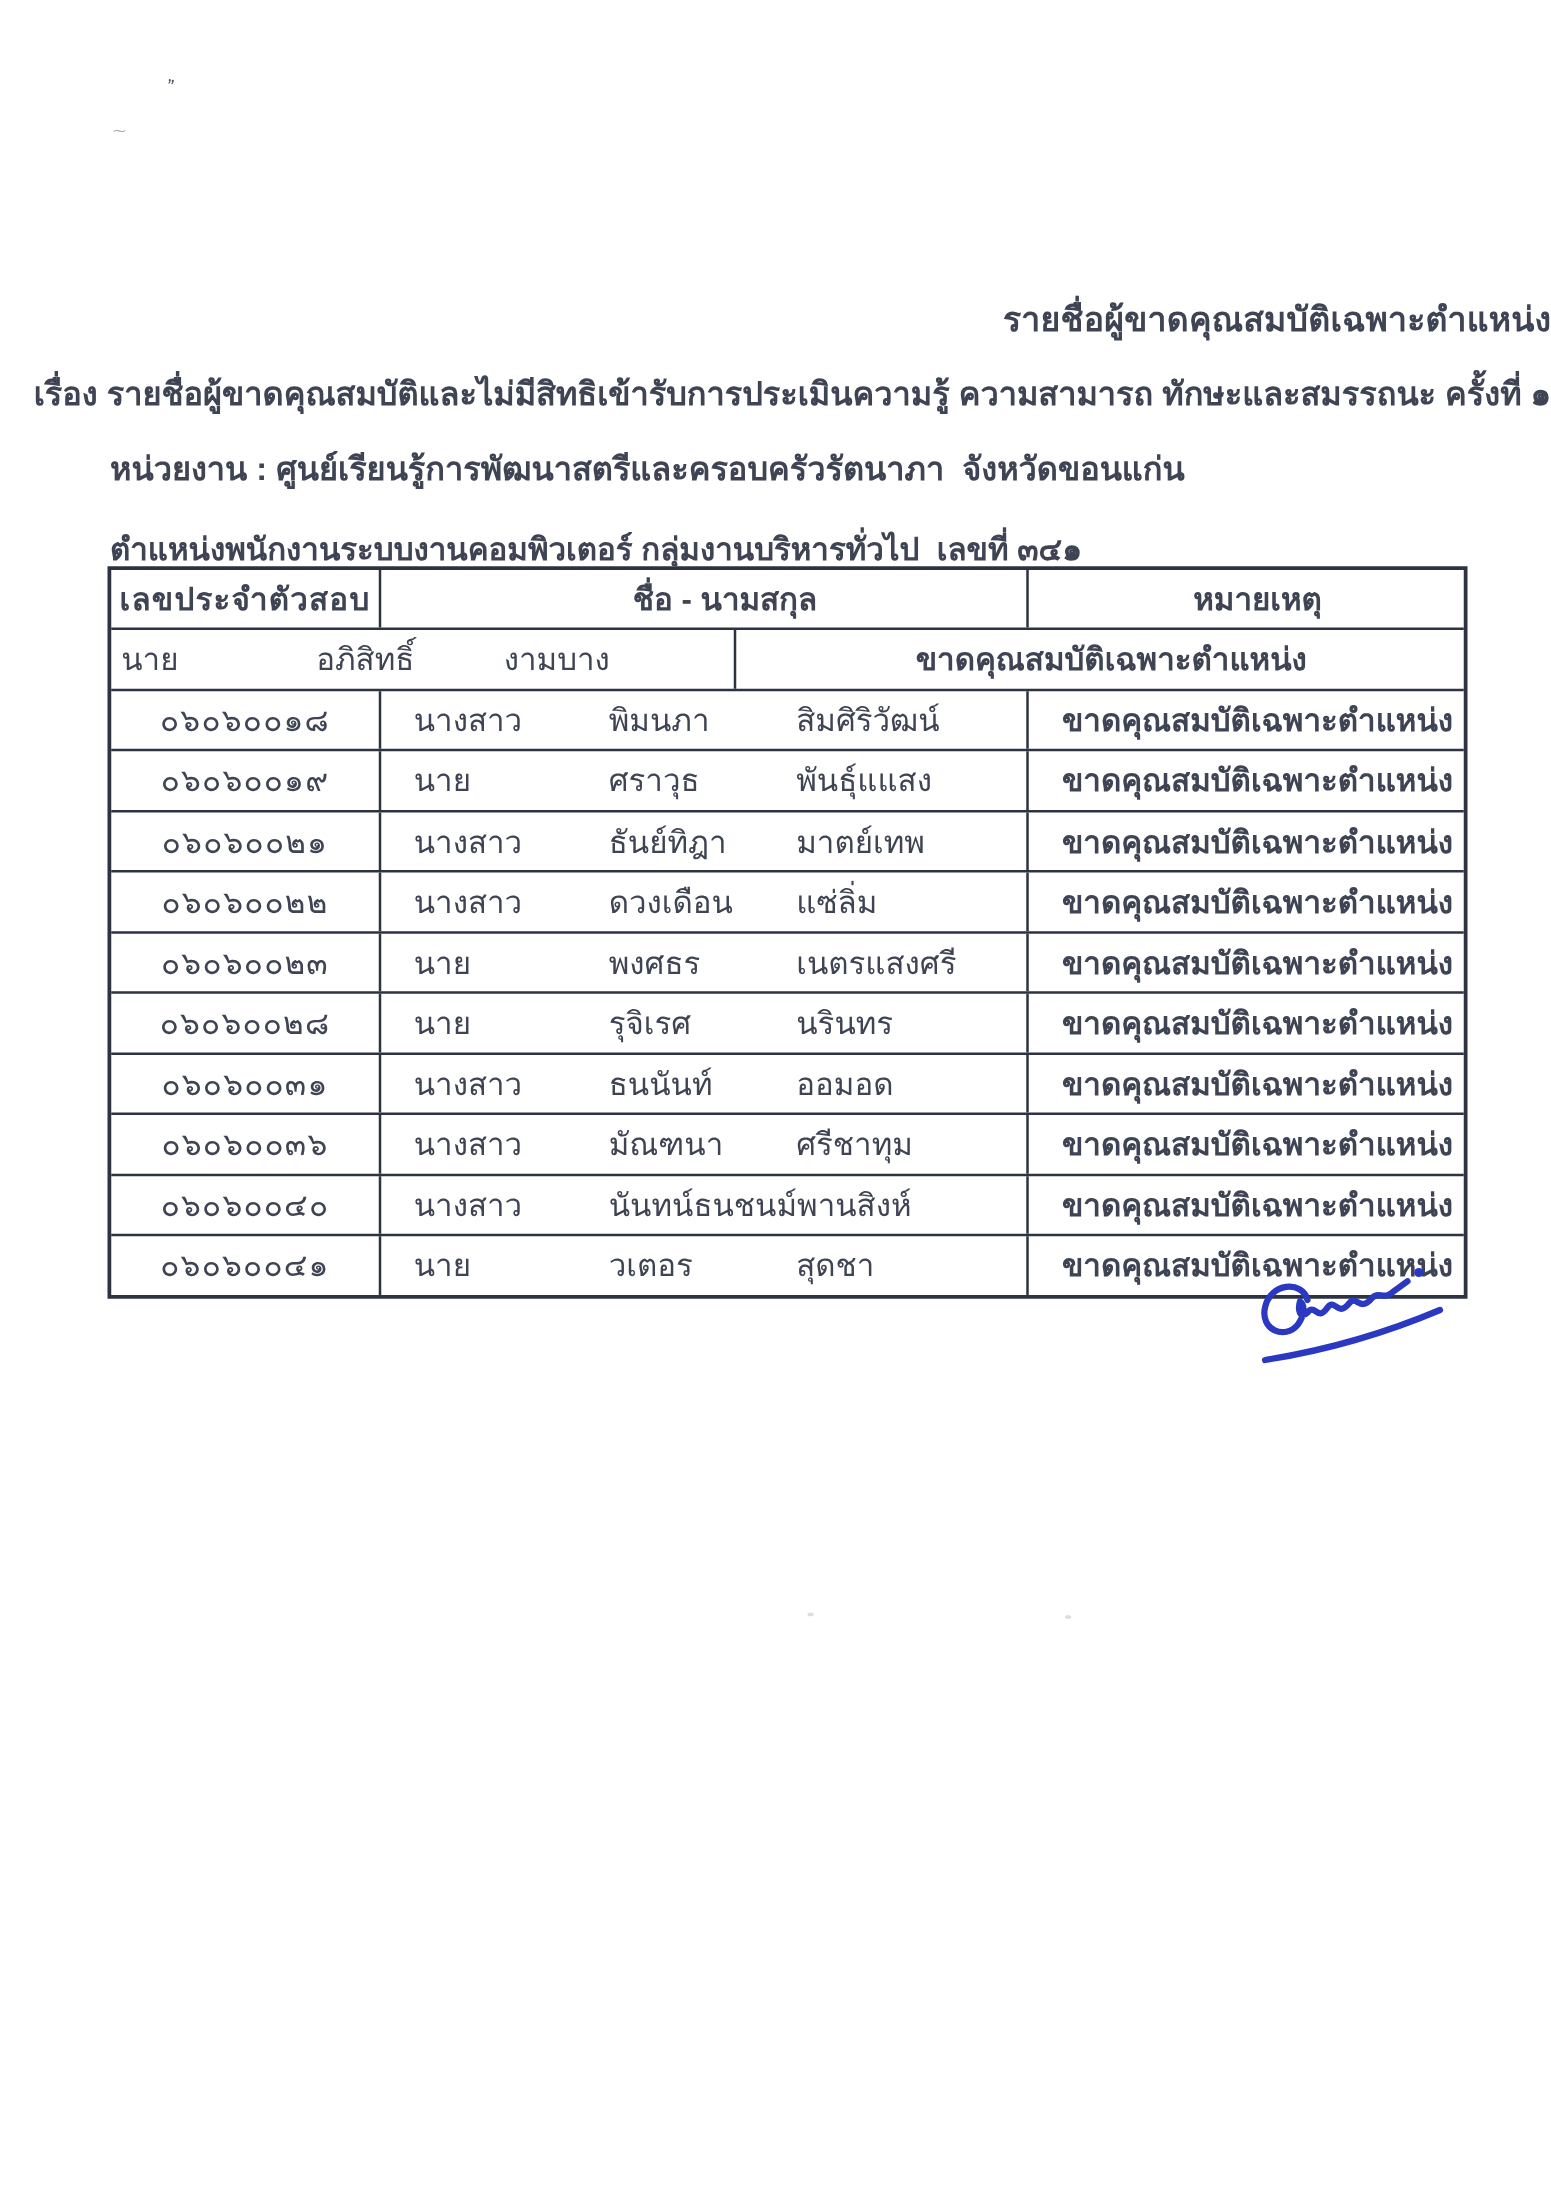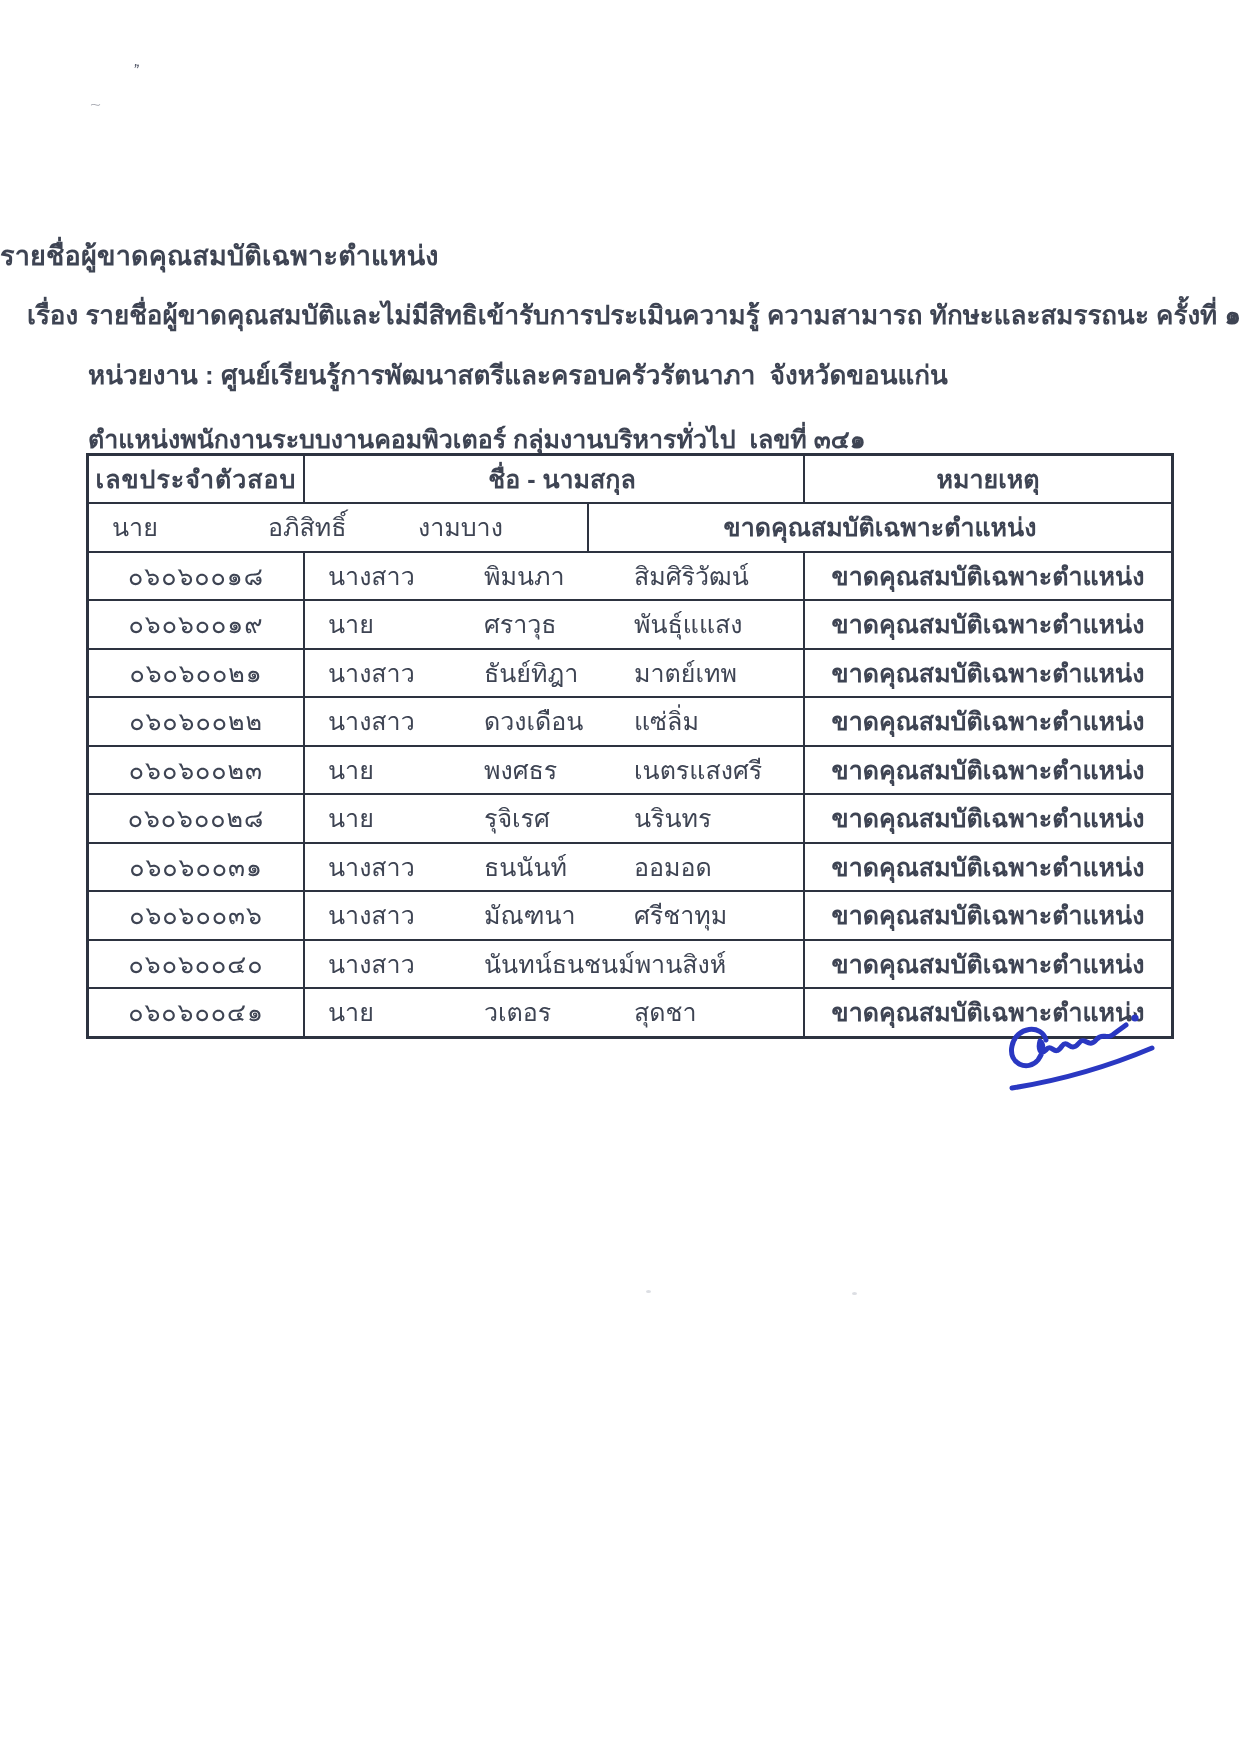--- a/index.html
+++ b/index.html
@@ -7,21 +7,21 @@
     position:relative;
     width:1241px; height:1754px;
     margin:0 auto;
     background:#ffffff;
     font-family:"Liberation Sans", sans-serif;
     color:#3e4453;
     overflow:hidden;
   }
   .doc-title {
     position:absolute; top:234px; left:0; width:100%;
-    text-align:left; font-size:27px; font-weight:bold;
+    text-align:right; font-size:27px; font-weight:bold;
     letter-spacing:0.2px;
   }
   .doc-subject {
     position:absolute; top:294px; left:0; width:100%;
     text-align:right; font-size:26px; font-weight:bold;
   }
   .doc-agency {
     position:absolute; top:354px; left:88px;
     font-size:26px; font-weight:bold; white-space:pre;
   }
@@ -34,33 +34,34 @@
     border:3px solid #2d3340;
     box-sizing:border-box;
     background:#fff;
   }
   .t-row {
     display:flex;
     height:46.5px;
     border-top:2px solid #2d3340;
     align-items:stretch;
     font-size:25px;
+    gap:18px;
   }
   .t-row.header { border-top:none; height:46px; font-weight:bold; }
   .cell {
     display:flex; align-items:center; box-sizing:border-box;
   }
   .cell-id {
     width:216px; border-right:2px solid #2d3340;
     justify-content:center;
     letter-spacing:1px;
   }
   .cell-name {
     width:500px; border-right:2px solid #2d3340;
-    padding-left:23px;
+    padding-left:8px;
   }
   .cell-name .nm-title { width:156px; }
   .cell-name .nm-first { min-width:150px; }
   .cell-remark {
     flex:1; justify-content:center; font-weight:bold;
   }
   .t-row.header .cell-name { justify-content:center; padding-left:16px; }
   .signature {
     position:absolute; left:1002px; top:1008px; width:180px; height:92px;
   }

